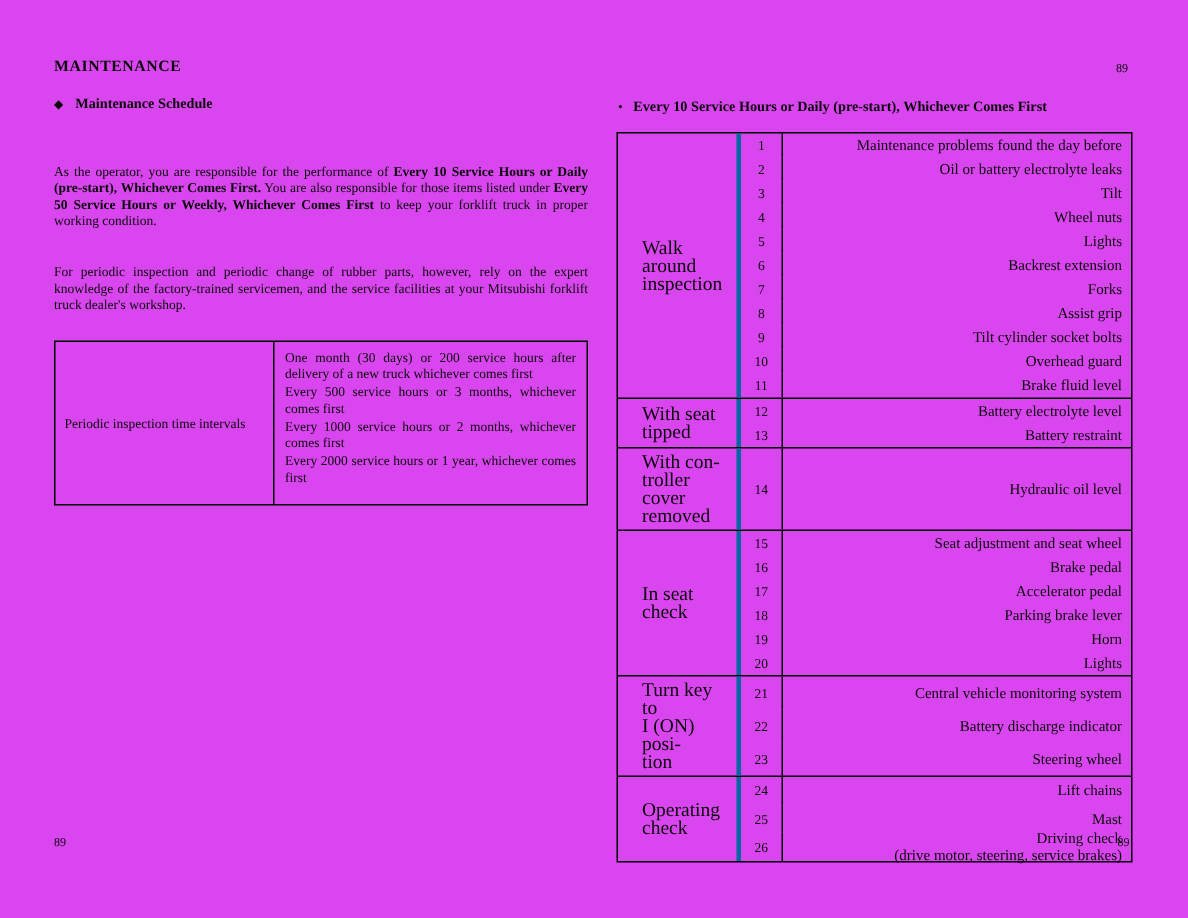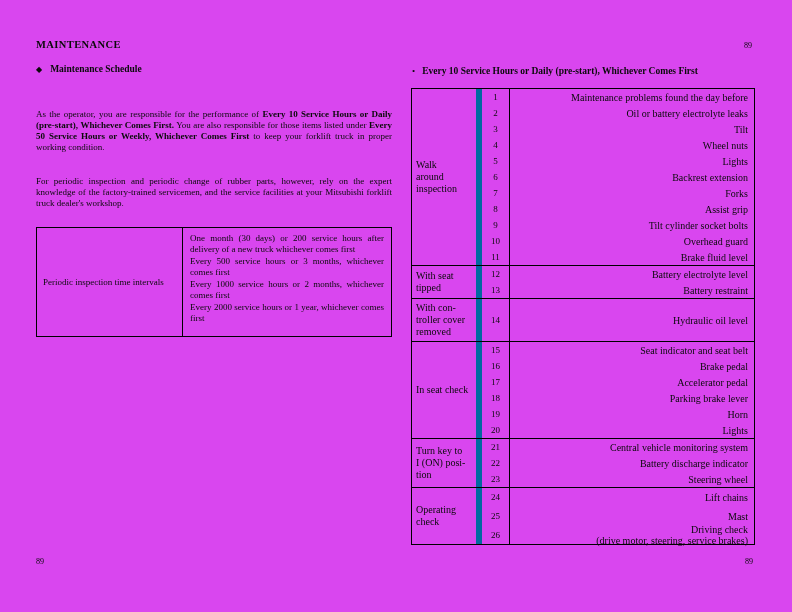--- a/index.html
+++ b/index.html
@@ -27,22 +27,22 @@
   .it-label {
     width: 146px; border-right: 1px solid #000; display: flex; align-items: center;
     padding: 4px 2px 4px 6px; font-size: 9px;
   }
   .it-entries { flex: 1; padding: 5px 7px 4px 7px; display: flex; flex-direction: column; gap: 2px; }
   .interval-entry { font-size: 9px; line-height: 10.5px; text-align: justify; }
   .checklist { position: absolute; left: 411px; top: 88px; width: 344px; border: 1px solid #000; }
   .group { display: flex; border-bottom: 1px solid #000; }
   .group:last-child { border-bottom: none; }
   .cat {
-    width: 70px; border-right: 6px solid #0369a1; padding: 3px 4px;
-    display: flex; align-items: center; font-size: 10px; line-height: 12px; white-space: pre-line;
+    width: 70px; border-right: 3px solid #0369a1; padding: 3px 4px;
+    display: flex; align-items: center; font-size: 13px; line-height: 12px; white-space: pre-line; margin-left: 12px;
   }
   .rows { flex: 1; display: flex; flex-direction: column; }
   .crow { flex: 1; min-height: 16px; display: flex; align-items: center; }
   .num {
     width: 28px; border-right: 1px solid #000; align-self: stretch;
     display: flex; align-items: center; justify-content: center; font-size: 9px;
   }
   .item { flex: 1; padding: 1px 6px; font-size: 10px; line-height: 11px; white-space: pre-line; text-align: right; }
   .pg-bl { position: absolute; left: 36px; top: 557px; font-size: 8px; }
   .pg-br { position: absolute; left: 745px; top: 557px; font-size: 8px; }
@@ -152,21 +152,21 @@
             <div class="num">14</div>
             <div class="item">Hydraulic oil level</div>
           </div>
         </div>
       </div>
       <div class="group">
         <div class="cat">In seat check</div>
         <div class="rows">
           <div class="crow">
             <div class="num">15</div>
-            <div class="item">Seat indicator and seat belt</div>
+            <div class="item">Seat adjustment and seat wheel</div>
           </div>
           <div class="crow">
             <div class="num">16</div>
             <div class="item">Brake pedal</div>
           </div>
           <div class="crow">
             <div class="num">17</div>
             <div class="item">Accelerator pedal</div>
           </div>
           <div class="crow">

